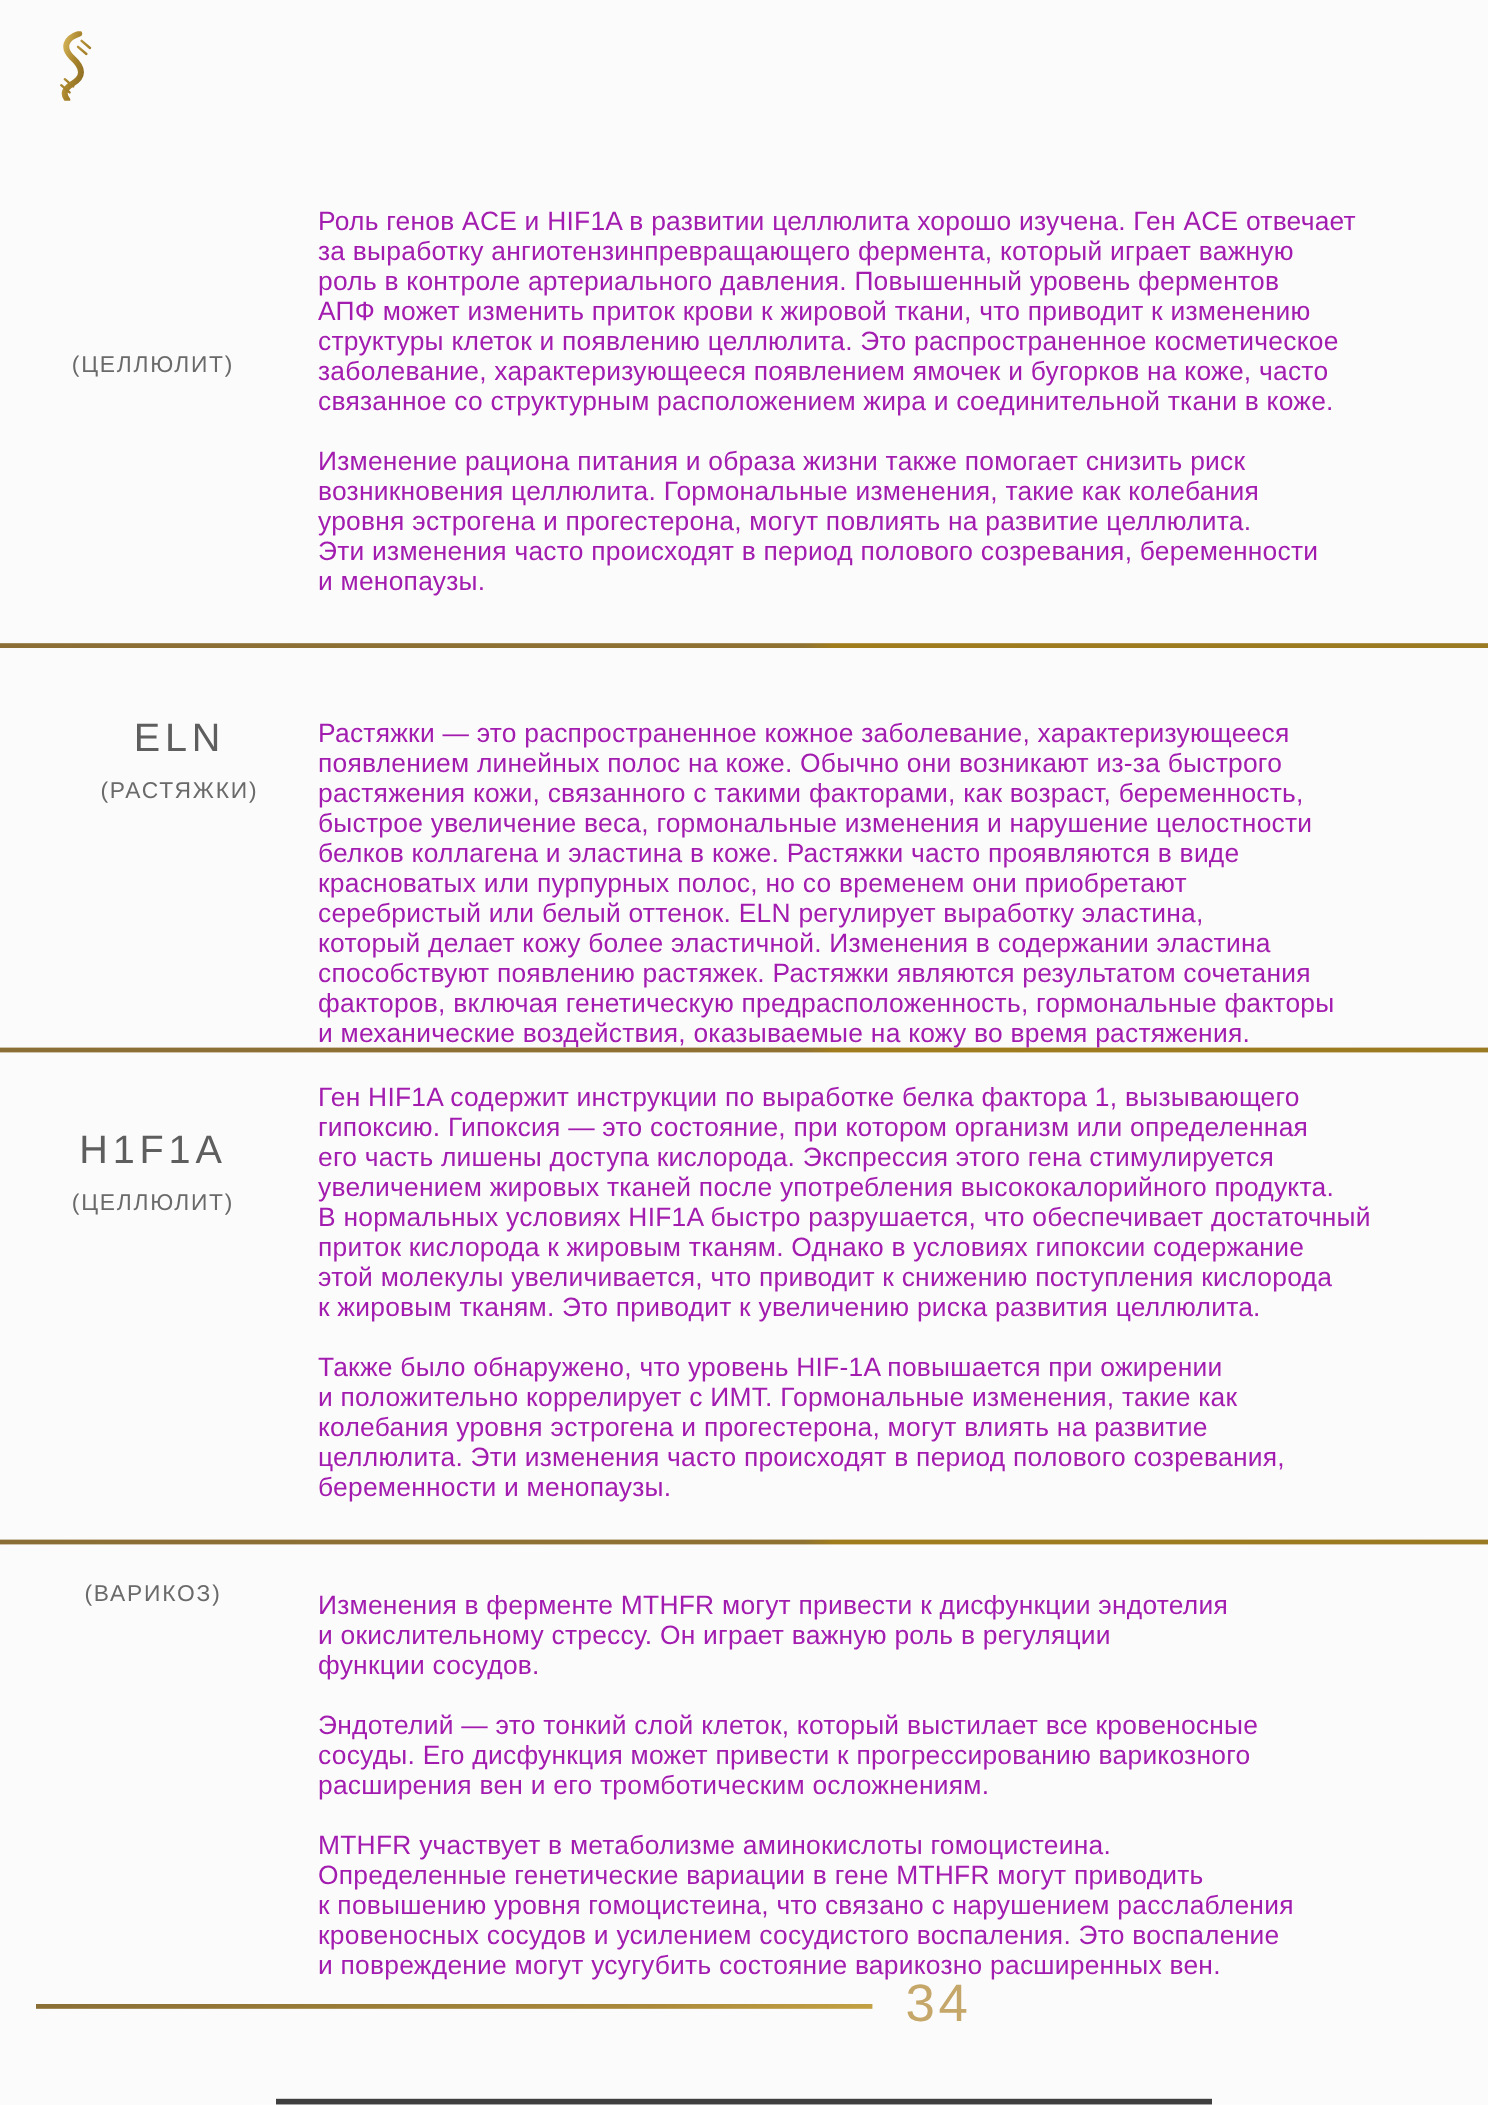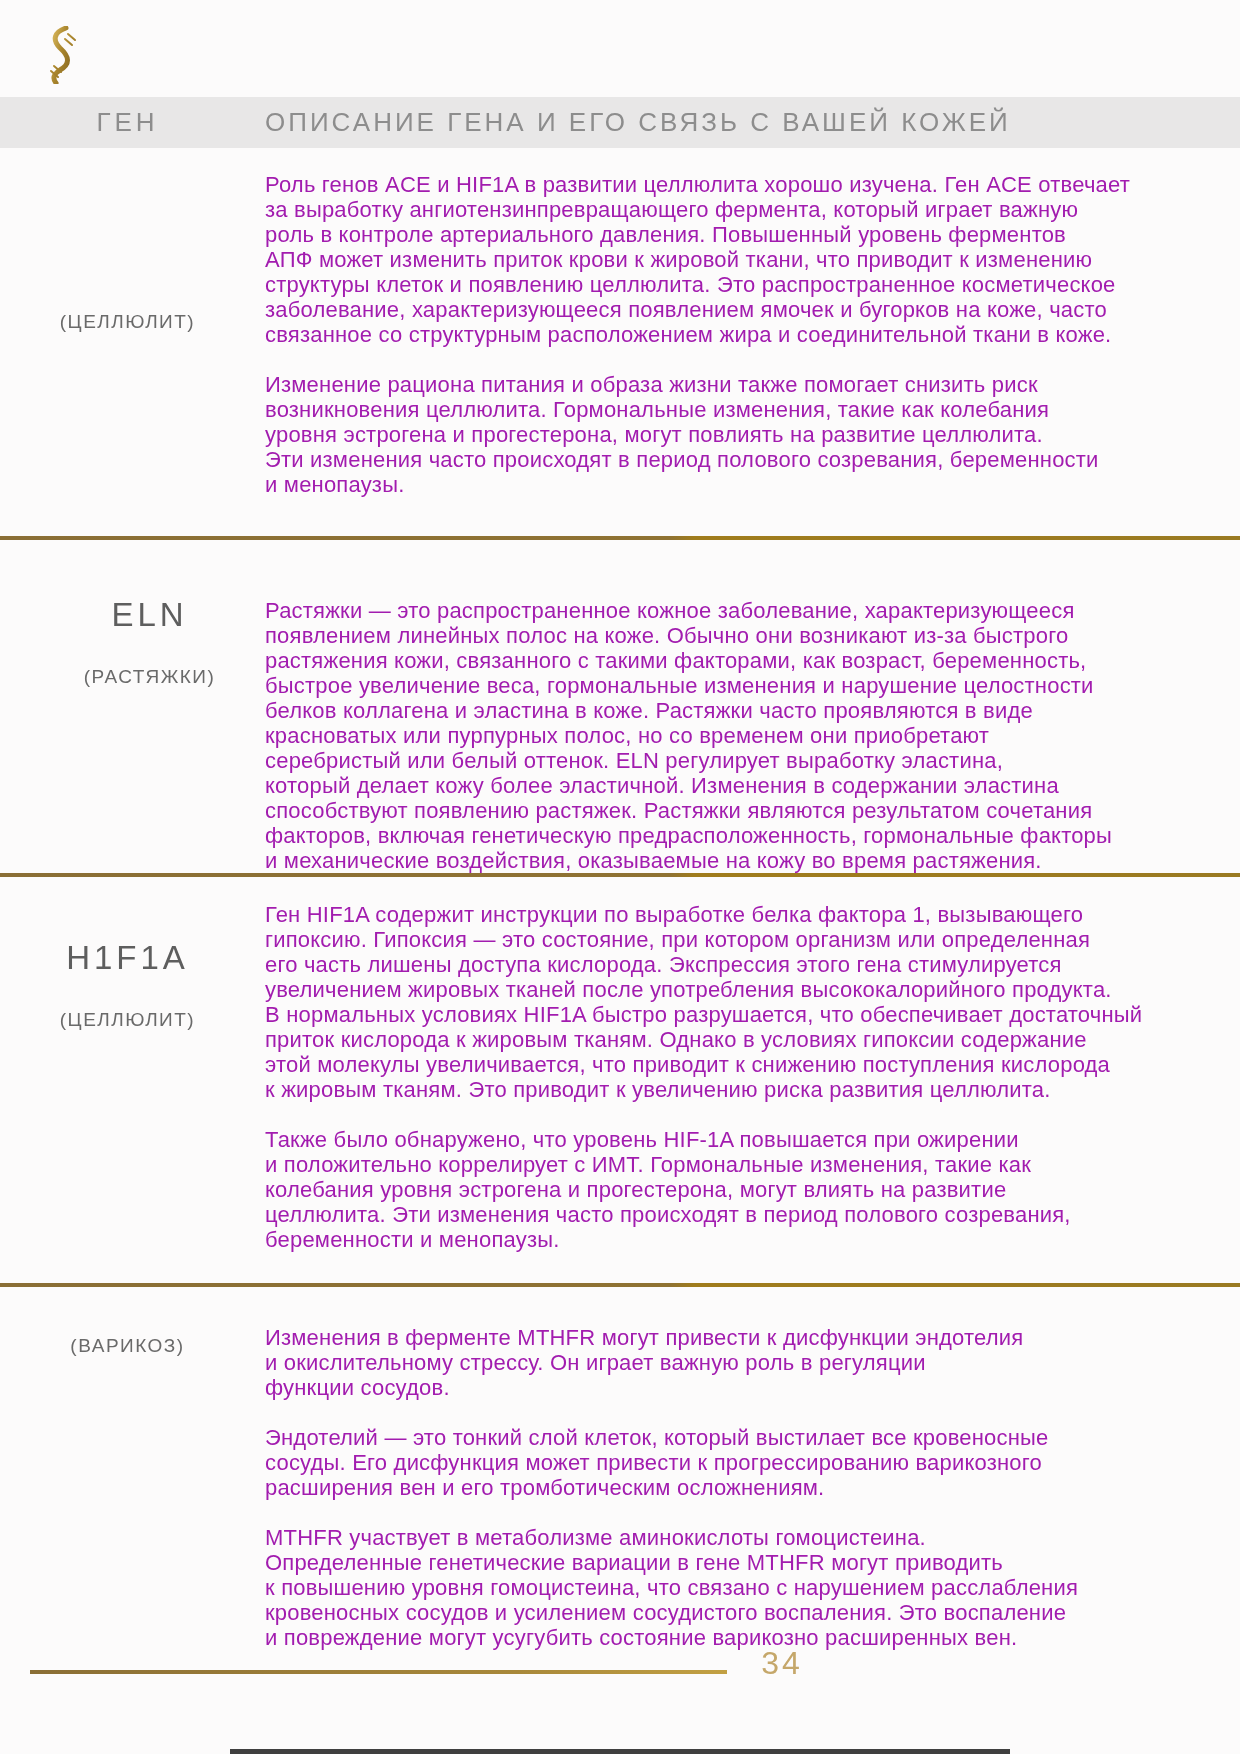--- a/index.html
+++ b/index.html
@@ -56,21 +56,21 @@
     grid-template-columns:255px 1fr;
   }
   .row .label { text-align:center; }
   .row .gene {
     font-size:33px;
     font-weight:300;
     letter-spacing:4px;
     color:#5e5e5e;
   }
   .row .subtitle {
-    margin-top:32px;
+    margin-top:15px;
     font-size:19px;
     font-weight:300;
     letter-spacing:1.5px;
     color:#6a6a6a;
   }
   .row .text {
     font-size:22px;
     line-height:25px;
     font-weight:300;
     letter-spacing:0.2px;
@@ -104,21 +104,21 @@
     position:absolute;
     left:30px; top:1670px;
     width:697px; height:4px;
     background:linear-gradient(90deg,#8a6e35 0%, #a8883a 70%, #c2a043 100%);
   }
   .page-number {
     position:absolute;
     left:727px; top:1645px;
     width:110px;
     text-align:center;
-    font-size:32px;
+    font-size:44px;
     font-weight:300;
     letter-spacing:3px;
     color:#c5a76a;
   }
   .bottom-bar {
     position:absolute;
     left:230px; top:1749px;
     width:780px; height:5px;
     background:#3f3f3f;
   }
@@ -133,24 +133,20 @@
       <linearGradient id="gold" x1="0" y1="0" x2="1" y2="1">
         <stop offset="0" stop-color="#d6b55a"></stop>
         <stop offset="0.5" stop-color="#a8842c"></stop>
         <stop offset="1" stop-color="#8a6b22"></stop>
       </linearGradient>
     </defs>
     <path d="M22,2 C10,6 8,14 16,22 C26,31 26,38 16,44 C10,48 8,52 12,57" fill="none" stroke="url(#gold)" stroke-width="5" stroke-linecap="round"></path>
     <path d="M24,8 L31,14 M21,13 L28,19 M10,40 L17,46 M7,45 L14,51" fill="none" stroke="url(#gold)" stroke-width="2" stroke-linecap="round"></path>
   </svg>
 
-  <div class="thead">
-    <div class="col-gene">ГЕН</div>
-    <div class="col-desc">ОПИСАНИЕ ГЕНА И ЕГО СВЯЗЬ С ВАШЕЙ КОЖЕЙ</div>
-  </div>
 
   <div id="rows">
   <section class="row">
     <div class="label">
       <div class="subtitle">(ЦЕЛЛЮЛИТ)</div>
     </div>
     <div class="text">Роль генов ACE и HIF1A в развитии целлюлита хорошо изучена. Ген ACE отвечает
 за выработку ангиотензинпревращающего фермента, который играет важную
 роль в контроле артериального давления. Повышенный уровень ферментов
 АПФ может изменить приток крови к жировой ткани, что приводит к изменению

